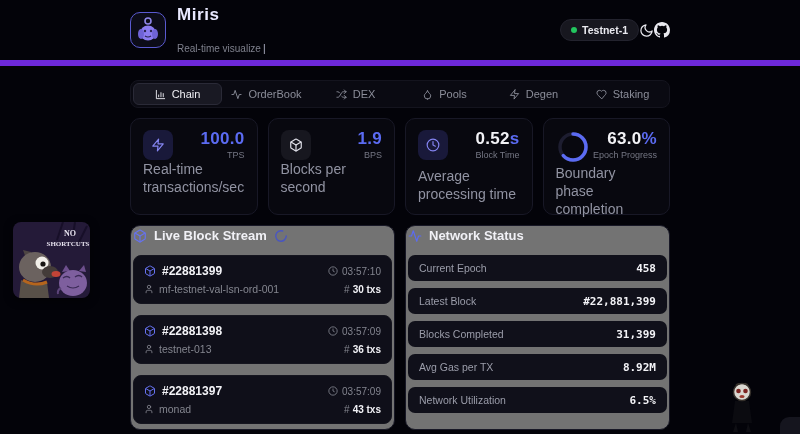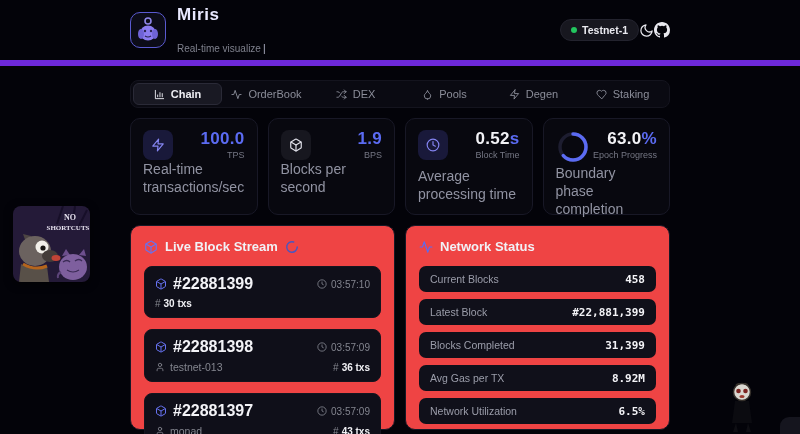--- a/index.html
+++ b/index.html
@@ -24,63 +24,63 @@
   .dot { width:6px; height:6px; border-radius:50%; background:#22c55e; }
   .icon-btn { background:none; border:none; color:#e8e8ee; cursor:pointer; padding:0; }
 
   
   .content { width:540px; margin:0 auto; }
 
   
   .tabbar { margin-top:14px; height:28px; background:#0a0a12; border:1px solid #14141e; border-radius:8px; display:flex; align-items:center; padding:2px; }
   .tab { flex:1; height:22px; display:flex; align-items:center; justify-content:center; gap:6px; font-size:11px; color:#8b8d99; border-radius:6px; cursor:pointer; border:1px solid transparent; }
   .tab svg { width:11px; height:11px; }
-  .tab.active { background:#191923; border-color:#2a2a37; color:#eeeef3; font-weight:bold; }
+  .tab.active { background:#191923; border-color:#2a2a37; color:#eeeef3; font-weight:normal; }
 
   
   .cards { display:grid; grid-template-columns:repeat(4,1fr); gap:10px; margin-top:10px; }
   .card { height:97px; background:#08080f; border:1px solid #181826; border-radius:10px; padding:11px 12px; display:flex; flex-direction:column; }
   .card-top { display:flex; justify-content:space-between; align-items:flex-start; }
   .icon-tile { width:30px; height:30px; border-radius:8px; display:flex; align-items:center; justify-content:center; }
   .tile-indigo { background:#19193a; color:#8585f2; }
   .tile-dark { background:#17171f; color:#e2e2ea; }
   .value-block { text-align:right; }
   .value { font-size:17px; font-weight:bold; color:#f2f2f6; letter-spacing:.3px; line-height:1; }
   .accent { color:#5b6bf2; }
   .unit { font-size:9px; color:#757784; margin-top:3px; }
   .desc { font-size:14px; color:#9193a2; margin-top:auto; line-height:1.3; }
   .bar { height:4px; border-radius:99px; background:#1d1d2b; margin-top:7px; overflow:hidden; }
   .bar-fill { height:100%; border-radius:99px; }
   .fill-a { background:linear-gradient(90deg,#8b95f6,#5b6ef5); }
   .fill-b { background:linear-gradient(90deg,#eef0ff,#8fa4fb); }
 
   
   .panels { display:grid; grid-template-columns:1fr 1fr; gap:10px; margin-top:10px; }
-  .panel { height:205px; background:#ef4444; border:1px solid #181826; border-radius:10px; padding:13px; }
+  .panel { height:205px; background:#737373; border:1px solid #181826; border-radius:10px; padding:2px; }
   .panel-head { display:flex; align-items:center; gap:7px; font-size:13px; font-weight:bold; color:#f1f1f6; margin-bottom:12px; }
   .panel-head svg { width:14px; height:14px; }
 
   .block-row { background:#0f0f19; border:1px solid #15151f; border-radius:8px; padding:8px 10px; margin-bottom:11px; cursor:pointer; }
   .block-line { display:flex; justify-content:space-between; align-items:center; }
-  .block-num { font-size:16px; font-weight:bold; color:#f3f3f7; display:flex; align-items:center; gap:6px; }
+  .block-num { font-size:12px; font-weight:bold; color:#f3f3f7; display:flex; align-items:center; gap:6px; }
   .block-num svg { width:12px; height:12px; color:#6672f0; }
   .block-time { font-size:10px; color:#83858f; display:flex; align-items:center; gap:4px; }
   .block-time svg { width:10px; height:10px; }
   .block-line2 { margin-top:5px; }
   .validator { font-size:10.5px; color:#84868f; display:flex; align-items:center; gap:5px; }
   .validator svg { width:10px; height:10px; }
   .txs { font-size:10px; color:#f1f1f5; font-weight:bold; }
   .txs .hash { color:#84868f; font-weight:normal; margin-right:3px; }
 
   .status-row { background:#10101a; border-radius:7px; height:26px; display:flex; align-items:center; justify-content:space-between; padding:0 11px; margin-bottom:7px; }
   .status-label { font-size:10.5px; color:#9b9daa; }
   .status-value { font-size:11px; font-weight:bold; color:#f3f3f7; font-family:"DejaVu Sans Mono", monospace; }
 
   
-  .meme { position:absolute; left:13px; top:206px; width:77px; height:76px; border-radius:8px; overflow:hidden; box-shadow:0 2px 8px rgba(0,0,0,.6); }
+  .meme { position:absolute; left:13px; top:222px; width:77px; height:76px; border-radius:8px; overflow:hidden; box-shadow:0 2px 8px rgba(0,0,0,.6); }
   .sprite { position:absolute; left:724px; top:381px; width:38px; height:53px; }
   .corner-tab { position:absolute; right:0; bottom:0; width:20px; height:17px; background:#15151e; border-top-left-radius:9px; }
 </style>
 </head>
 <body>
 
 <header class="header">
   <div class="header-inner">
     <div class="logo">
       <svg width="30" height="30" viewBox="0 0 30 30">
@@ -265,20 +265,27 @@
             </span>
           <span class="block-time">
               <svg viewBox="0 0 24 24" fill="none" stroke="currentColor" stroke-width="2">
                 <circle cx="12" cy="12" r="10"></circle>
                 <polyline points="12 6 12 12 16 14"></polyline>
               </svg>
               <span>03:57:10</span>
             </span>
         </div>
         <div class="block-line block-line2">
+          <span class="validator">
+              <svg viewBox="0 0 24 24" fill="none" stroke="currentColor" stroke-width="2" stroke-linecap="round">
+                <path d="M19 21v-2a4 4 0 0 0-4-4H9a4 4 0 0 0-4 4v2"></path>
+                <circle cx="12" cy="7" r="4"></circle>
+              </svg>
+              <span>mf-testnet-val-lsn-ord-001</span>
+            </span>
           <span class="txs"><span class="hash">#</span><span>30 txs</span></span>
         </div>
       </div>
 
       <div class="block-row">
         <div class="block-line">
           <span class="block-num">
               <svg viewBox="0 0 24 24" fill="none" stroke="currentColor" stroke-width="2" stroke-linejoin="round">
                 <path d="M21 8a2 2 0 0 0-1-1.73l-7-4a2 2 0 0 0-2 0l-7 4A2 2 0 0 0 3 8v8a2 2 0 0 0 1 1.73l7 4a2 2 0 0 0 2 0l7-4A2 2 0 0 0 21 16Z"></path>
                 <path d="m3.3 7 8.7 5 8.7-5"></path>
@@ -339,21 +346,21 @@
 
     <div class="panel">
       <div class="panel-head">
         <svg viewBox="0 0 24 24" fill="none" stroke="#5b6bf2" stroke-width="2" stroke-linecap="round" stroke-linejoin="round">
             <path d="M22 12h-4l-3 9L9 3l-3 9H2"></path>
           </svg>
         <span>Network Status</span>
       </div>
 
       <div class="status-row">
-        <span class="status-label">Current Blocks</span>
+        <span class="status-label">Current Epoch</span>
         <span class="status-value">458</span>
       </div>
       <div class="status-row">
         <span class="status-label">Latest Block</span>
         <span class="status-value">#22,881,399</span>
       </div>
       <div class="status-row">
         <span class="status-label">Blocks Completed</span>
         <span class="status-value">31,399</span>
       </div>

